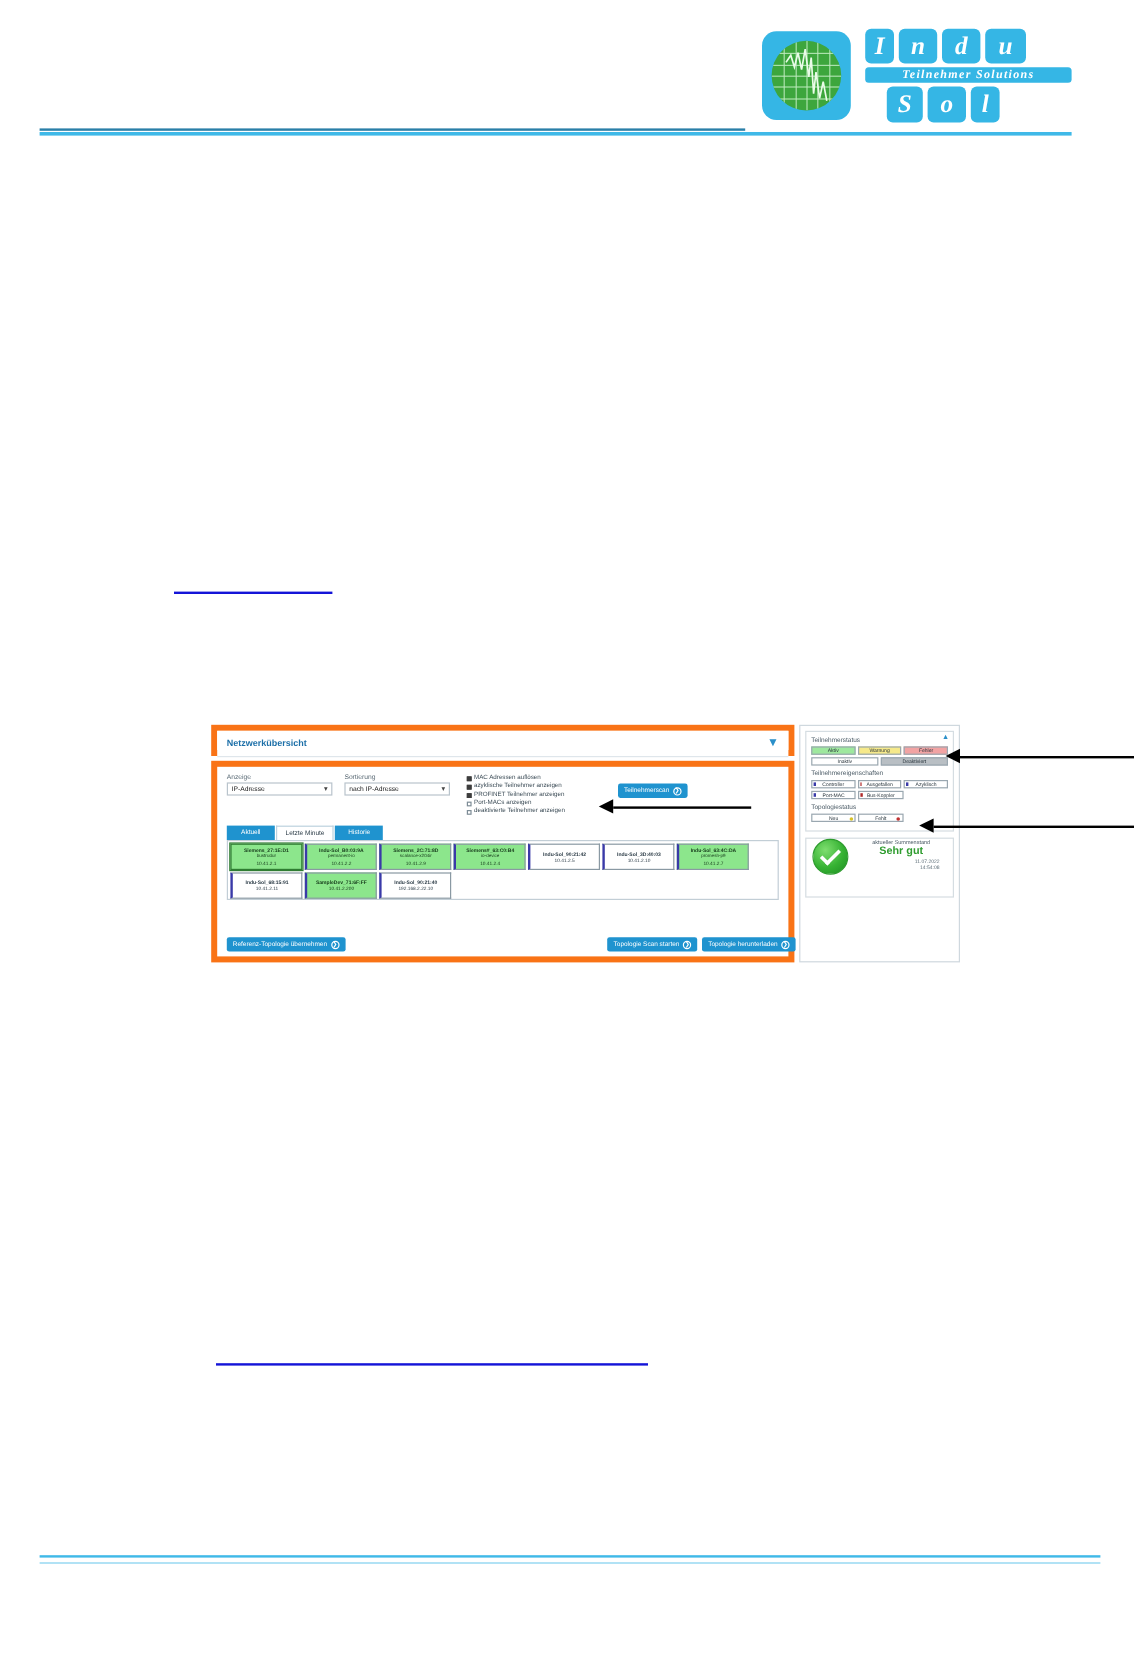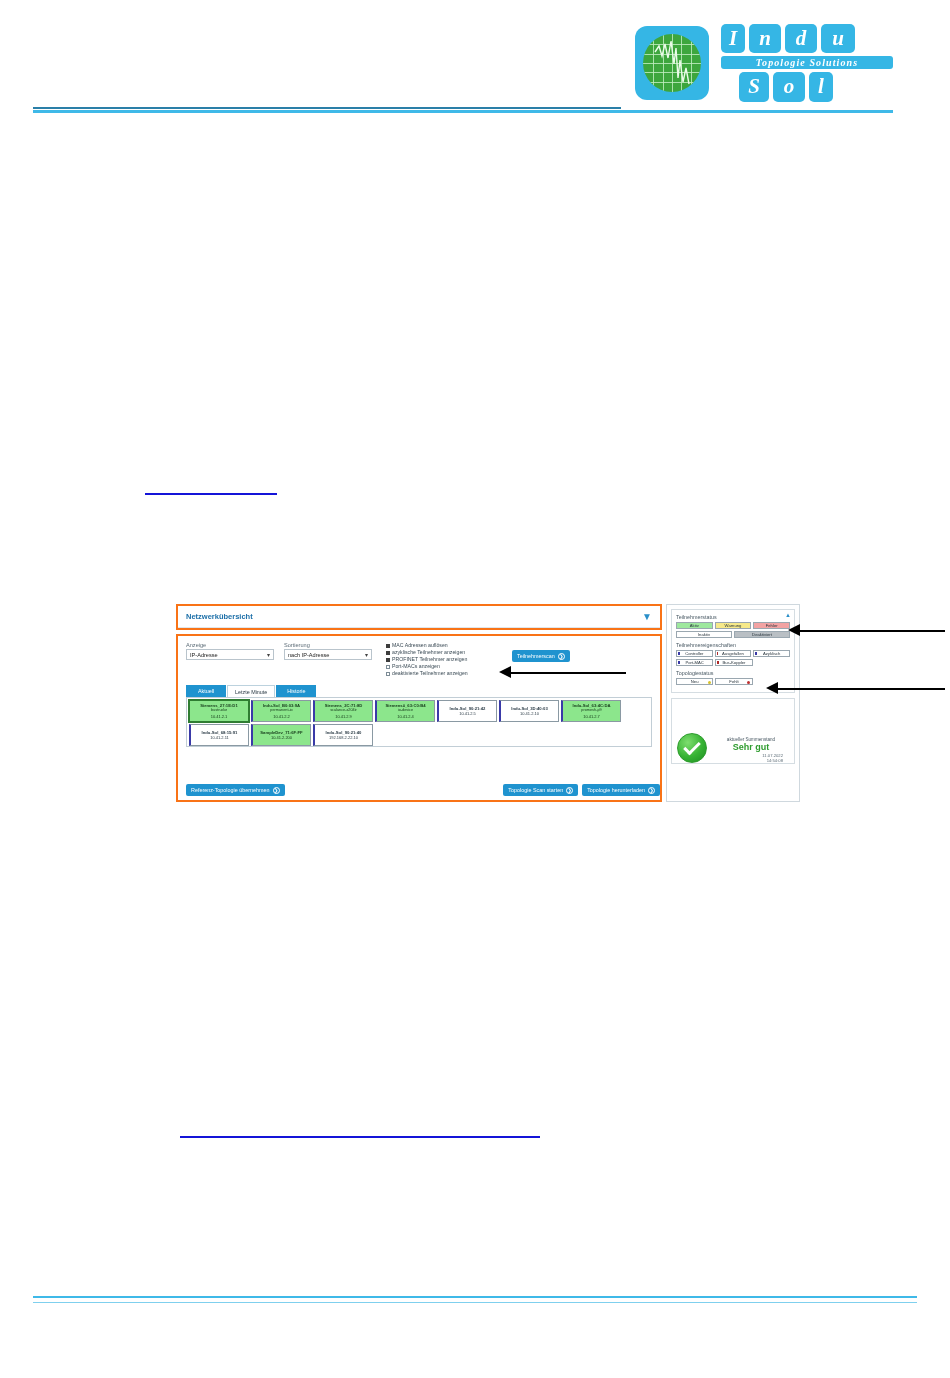--- a/index.html
+++ b/index.html
@@ -72,21 +72,21 @@
   .figure {
     position:absolute; left:176px; top:604px; width:624px; height:198px;
   }
 
   .app-left {
     position:absolute; left:0; top:0; width:486px; height:198px;
     background:#ffffff;
   }
 
   .panel {
-    border:2px solid #f97316; background:#ffffff;
+    border:5px solid #f97316; background:#ffffff;
   }
   .panel-head {
     height:22px; background:#ffffff; border-bottom:1px solid #dfe6eb;
     display:flex; align-items:center; padding:0 8px;
     color:#1c6fa8; font-size:7.5px; font-weight:bold;
   }
   .panel-head .caret { margin-left:auto; color:#2a8fc9; font-size:10px; line-height:1; }
 
   .panel-net { position:absolute; left:0; top:0; width:486px; height:26px; }
   .panel-part { position:absolute; left:0; top:30px; width:486px; height:168px; }
@@ -190,22 +190,22 @@
   .chip .rmark {
     position:absolute; right:1.5px; top:2px; width:3px; height:3px; border-radius:50%;
   }
   .chip.green  { background:#9ee89e; }
   .chip.yellow { background:#f6e98a; }
   .chip.red    { background:#f2a3a3; }
   .chip.white  { background:#ffffff; }
   .chip.gray   { background:#b9bfc4; }
 
   .status-card {
-    margin:5px 4px 0 4px; border:1px solid #d5dde2; height:66px;
-    display:flex; align-items:flex-end; padding:0 5px; gap:6px;
+    margin:5px 4px 0 4px; border:1px solid #d5dde2; height:50px;
+    display:flex; align-items:flex-start; padding:0 5px; gap:6px;
   }
   .check-badge {
     width:30px; height:30px; border-radius:50%;
     background:radial-gradient(circle at 35% 30%, #7ede6f 0%, #36b233 55%, #1d8c22 100%);
     border:1px solid #2e9c2e; display:flex; align-items:center; justify-content:center;
     flex:0 0 auto;
   }
   .check-badge .tick {
     width:16px; height:9px; border-left:3px solid #ffffff; border-bottom:3px solid #ffffff;
     transform:rotate(-45deg); margin-top:-4px;
@@ -248,21 +248,21 @@
         <svg class="wave" viewBox="0 0 46 50">
           <path d="M6 14 L10 8 L13 18 L16 6 L19 20 L22 3 L25 26 L27 10 L29 40 L31 22 L34 44 L37 30 L40 46" fill="none" stroke="#eafbe8" stroke-width="1.4"></path>
         </svg>
       </div>
     </div>
     <div class="logo-text">
       <div class="logo-tile lt-i">I</div>
       <div class="logo-tile lt-n">n</div>
       <div class="logo-tile lt-d">d</div>
       <div class="logo-tile lt-u">u</div>
-      <div class="logo-sub">Topologie Solutions</div>
+      <div class="logo-sub">Teilnehmer Solutions</div>
       <div class="logo-tile lt-s">S</div>
       <div class="logo-tile lt-o">o</div>
       <div class="logo-tile lt-l">l</div>
     </div>
   </div>
   <div class="header-rule-dark"></div>
   <div class="header-rule"></div>
 </div>
 
 <div class="doc-link link-a"></div>

